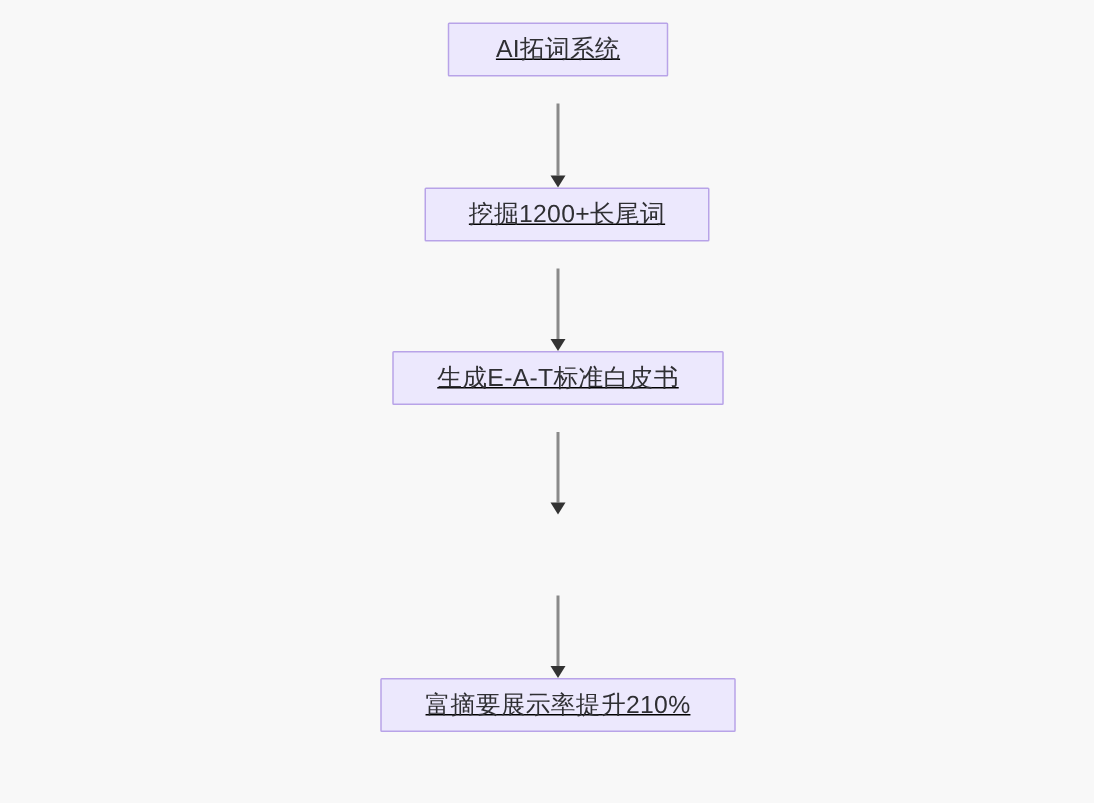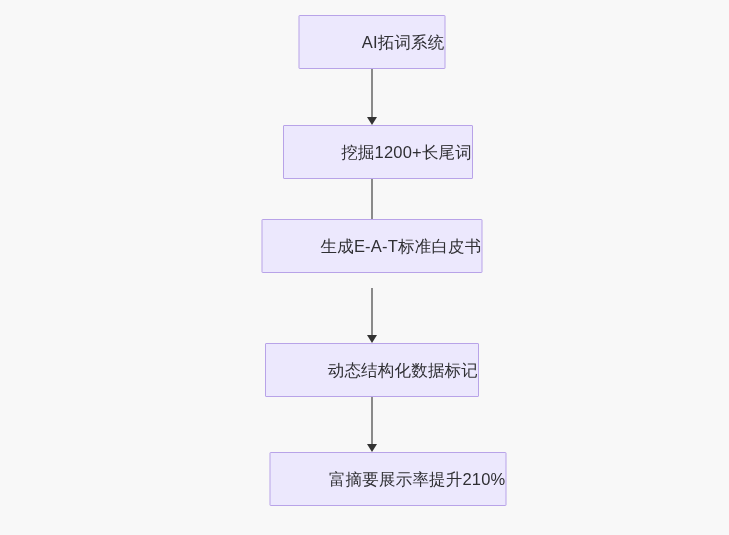--- a/index.html
+++ b/index.html
@@ -19,23 +19,24 @@
     height: 535px;
   }
   .node {
     position: absolute;
     box-sizing: border-box;
     background: #ece8fd;
     border: 1.3px solid #b8a3e8;
     border-radius: 1px;
     display: flex;
     align-items: center;
-    justify-content: flex-end;
-    height: 54px;
+    justify-content: center;
+    height: 36px;
     transform: translateX(-50%);
+    text-decoration: underline;
   }
   .node-label {
     font-size: 16.5px;
     color: #2f2f33;
     line-height: 1;
     letter-spacing: 0.2px;
     white-space: nowrap;
   }
   .edge {
     position: absolute;
@@ -88,25 +89,22 @@
   </div>
 
   <div class="node" style="left:372px; top:15px; width:147px;">
     <span class="node-label">AI拓词系统</span>
   </div>
 
   <div class="node" style="left:378px; top:125px; width:190px;">
     <span class="node-label">挖掘1200+长尾词</span>
   </div>
 
-  <div class="node" style="left:372px; top:219px; width:221px;">
+  <div class="node" style="left:372px; top:234px; width:221px;">
     <span class="node-label">生成E-A-T标准白皮书</span>
   </div>
 
-  <div class="node" style="left:372px; top:343px; width:214px;">
-    <span class="node-label">动态结构化数据标记</span>
-  </div>
 
-  <div class="node" style="left:372px; top:452px; width:237px;margin-left:16px;">
+  <div class="node" style="left:372px; top:452px; width:237px;">
     <span class="node-label">富摘要展示率提升210%</span>
   </div>
 
 </div>
 
 </body></html>

